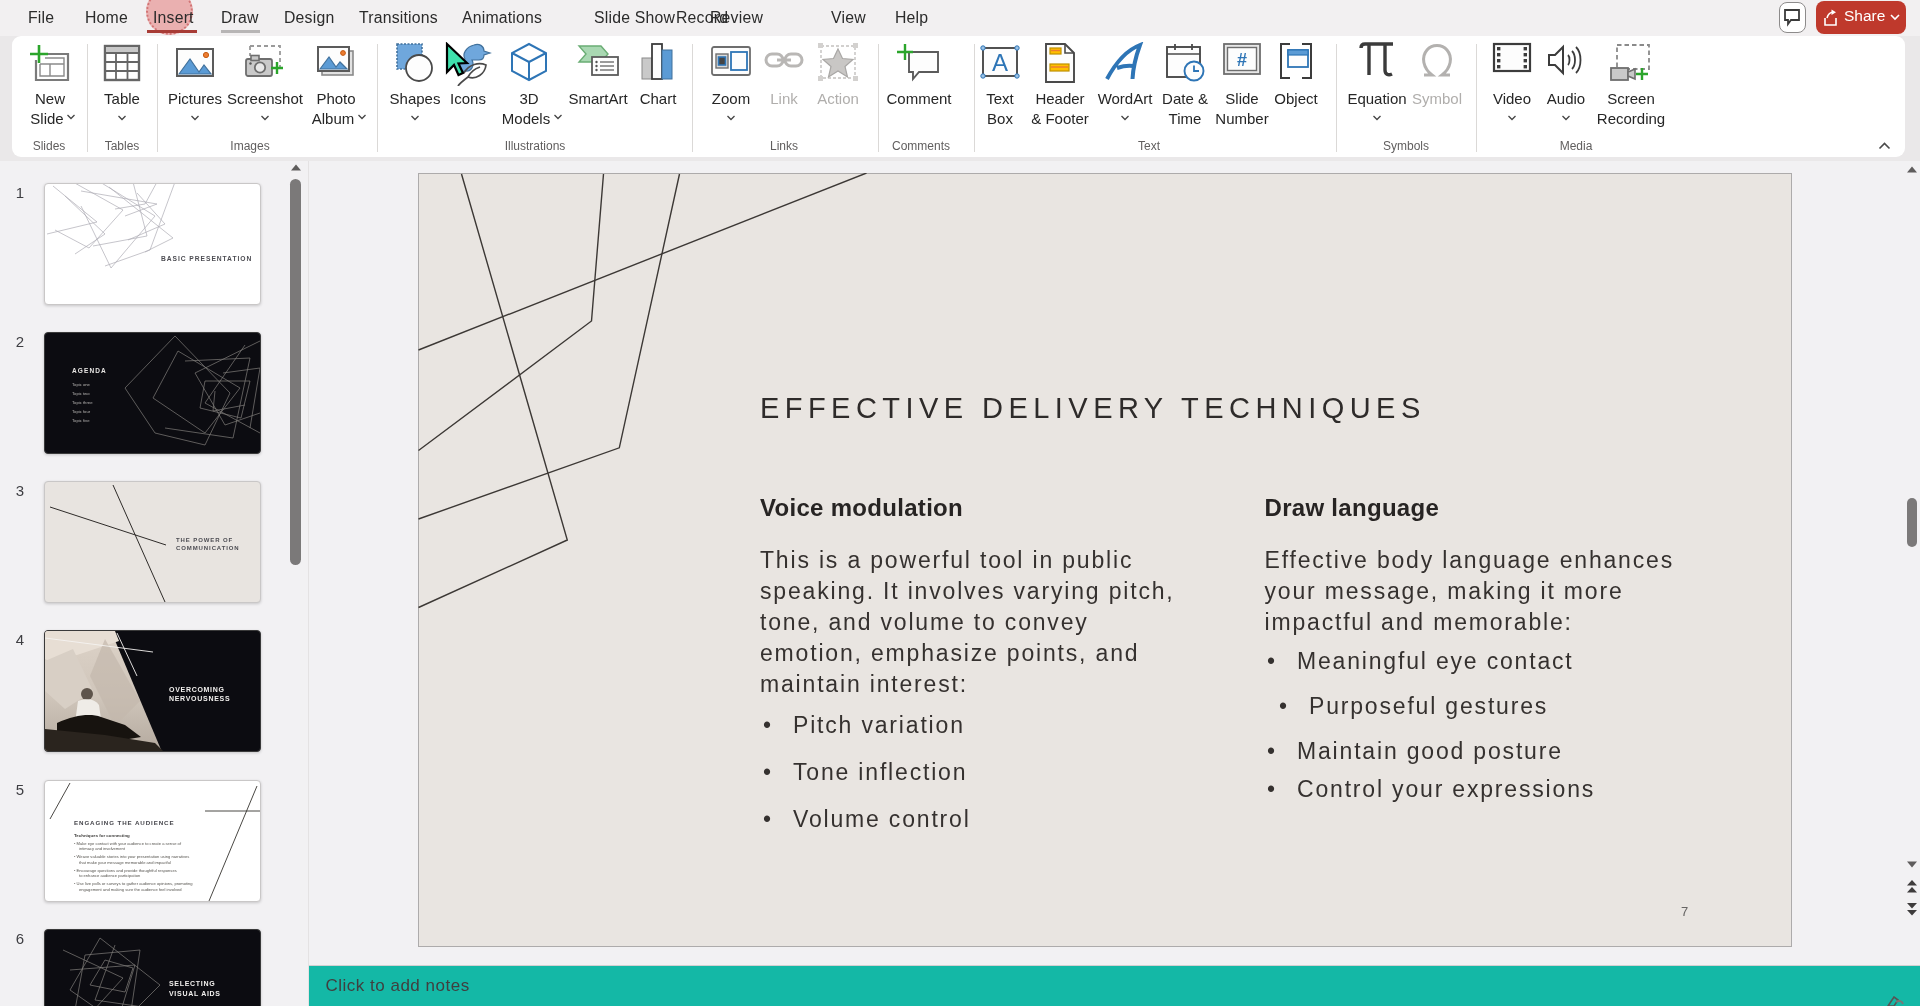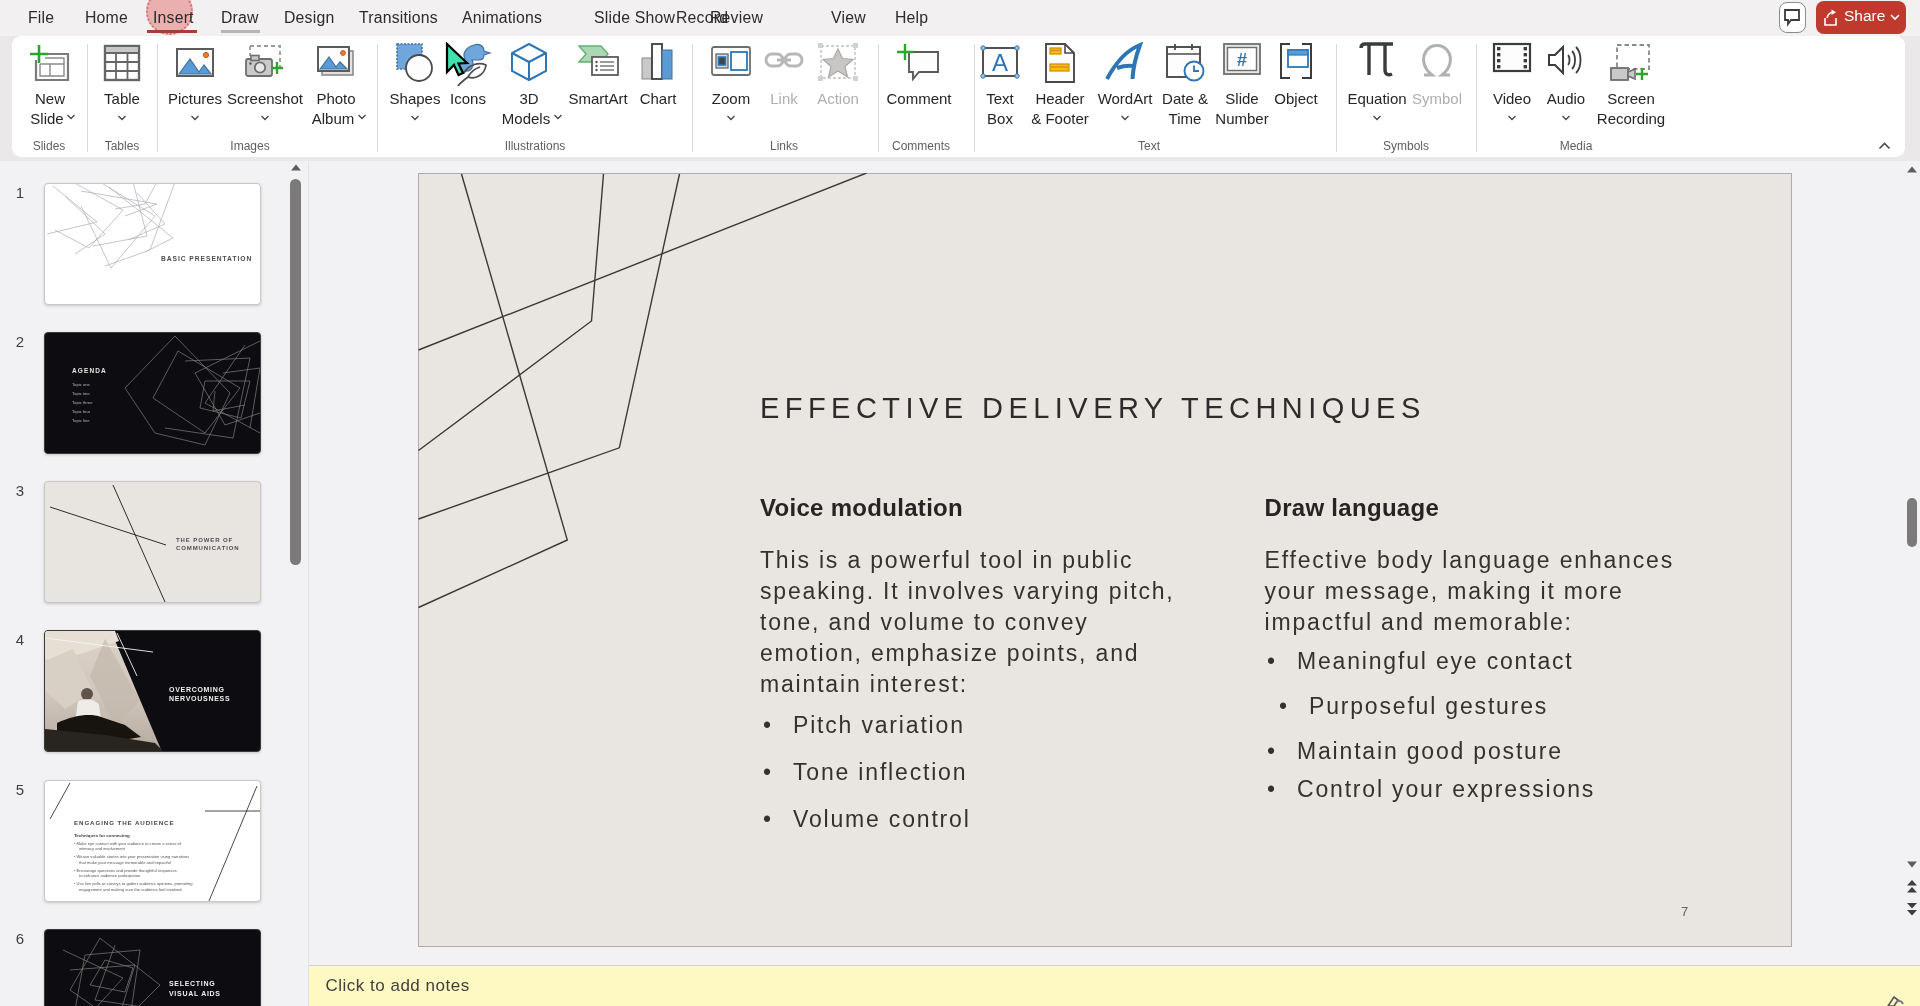--- a/index.html
+++ b/index.html
@@ -36,21 +36,21 @@
   #title{position:absolute;left:760px;top:394.2px;font-size:29px;letter-spacing:5.45px;
          color:#2e2b2a;line-height:29px;white-space:nowrap;}
   .colhead{position:absolute;top:496.3px;font-size:24px;font-weight:bold;color:#272423;
            letter-spacing:0.3px;line-height:24px;white-space:nowrap;}
   .bodytxt{position:absolute;top:544.8px;font-size:23px;color:#35312f;line-height:31px;
            letter-spacing:1.82px;white-space:nowrap;}
   .blt{position:absolute;font-size:23px;color:#35312f;line-height:23px;white-space:nowrap;letter-spacing:1.82px;}
   .blt .d{display:inline-block;width:30px;font-size:23px;letter-spacing:0;vertical-align:baseline;}
   #pgnum{position:absolute;left:1681px;top:903.5px;font-size:13px;color:#676564;}
   
-  #notes{left:308px;top:965px;width:1612px;height:41px;background:#fef9c3;
+  #notes{left:308px;top:965px;width:1612px;height:41px;background:#14b8a6;
          border-top:1px solid #d2d0d1;box-sizing:border-box;}
   #notes span{position:absolute;left:17.5px;top:10px;font-size:17px;letter-spacing:0.5px;color:#403f3f;}
 </style></head>
 <body>
   <div class="abs" id="menubar"></div>
   <div class="abs" id="insCircle"></div>
   <div class="abs" id="insUnd"></div>
   <div class="abs" id="drawUnd"></div>
   <span class="mi" style="left:28px;">File</span>
   <span class="mi" style="left:85px;">Home</span>

